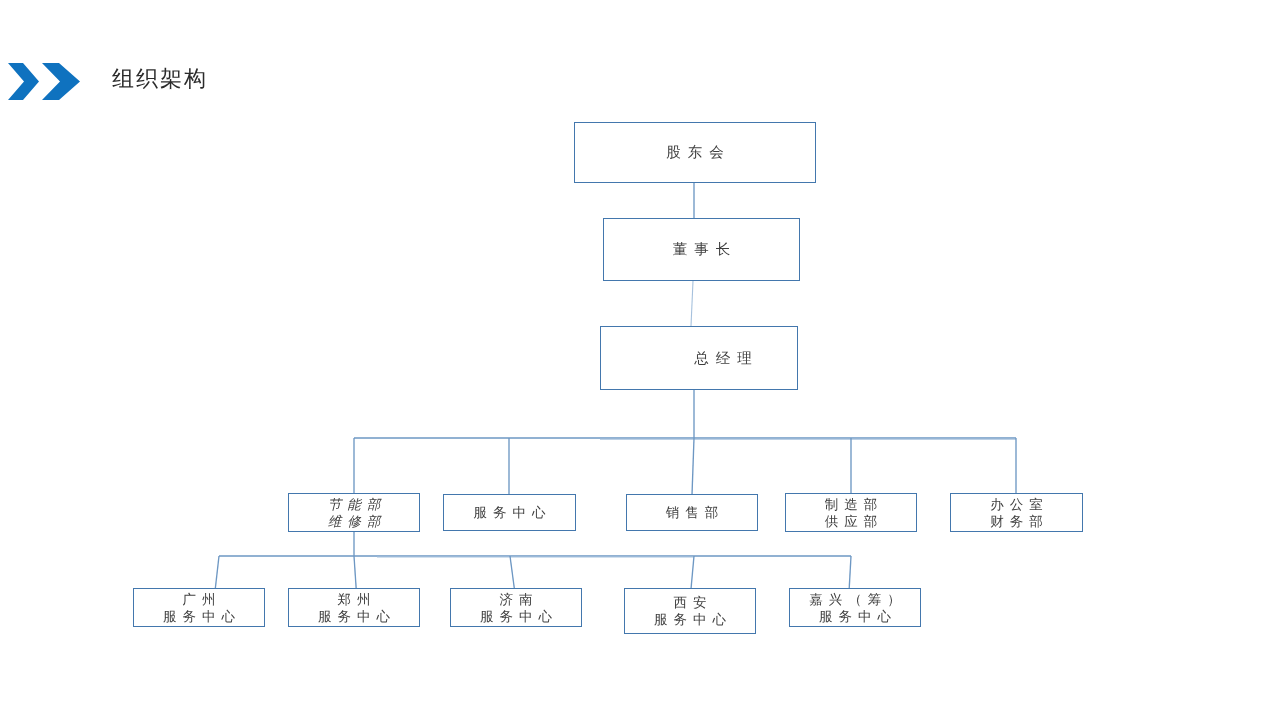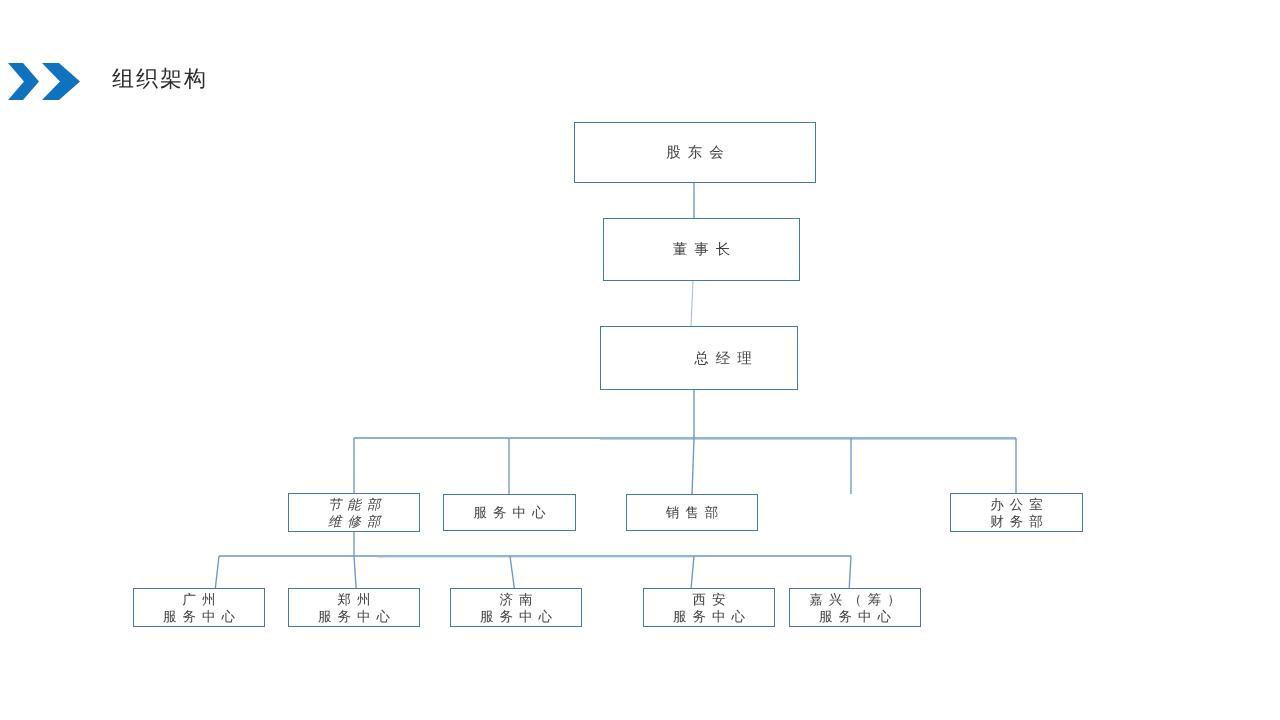--- a/index.html
+++ b/index.html
@@ -83,38 +83,42 @@
   <div class="node" style="left:288px;top:493px;width:132px;height:39px;font-style:italic;">
     <span class="ln">节能部</span>
     <span class="ln">维修部</span>
   </div>
   <div class="node" style="left:443px;top:494px;width:133px;height:37px;">
     <span class="ln">服务中心</span>
   </div>
   <div class="node" style="left:626px;top:494px;width:132px;height:37px;">
     <span class="ln">销售部</span>
   </div>
+  <div class="node" style="left:785px;top:493px;width:132px;height:39px;">
+    <span class="ln">制造部</span>
+    <span class="ln">供应部</span>
+  </div>
   <div class="node" style="left:950px;top:493px;width:133px;height:39px;">
     <span class="ln">办公室</span>
     <span class="ln">财务部</span>
   </div>
 
   <div class="node" style="left:133px;top:588px;width:132px;height:39px;">
     <span class="ln">广州</span>
     <span class="ln">服务中心</span>
   </div>
   <div class="node" style="left:288px;top:588px;width:132px;height:39px;">
     <span class="ln">郑州</span>
     <span class="ln">服务中心</span>
   </div>
   <div class="node" style="left:450px;top:588px;width:132px;height:39px;">
     <span class="ln">济南</span>
     <span class="ln">服务中心</span>
   </div>
-  <div class="node" style="left:643px;top:588px;width:132px;height:39px;">
+  <div class="node" style="left:624px;top:588px;width:132px;height:46px;">
     <span class="ln">西安</span>
     <span class="ln">服务中心</span>
   </div>
   <div class="node" style="left:789px;top:588px;width:132px;height:39px;">
     <span class="ln">嘉兴（筹）</span>
     <span class="ln">服务中心</span>
   </div>
 
 </div>
 

